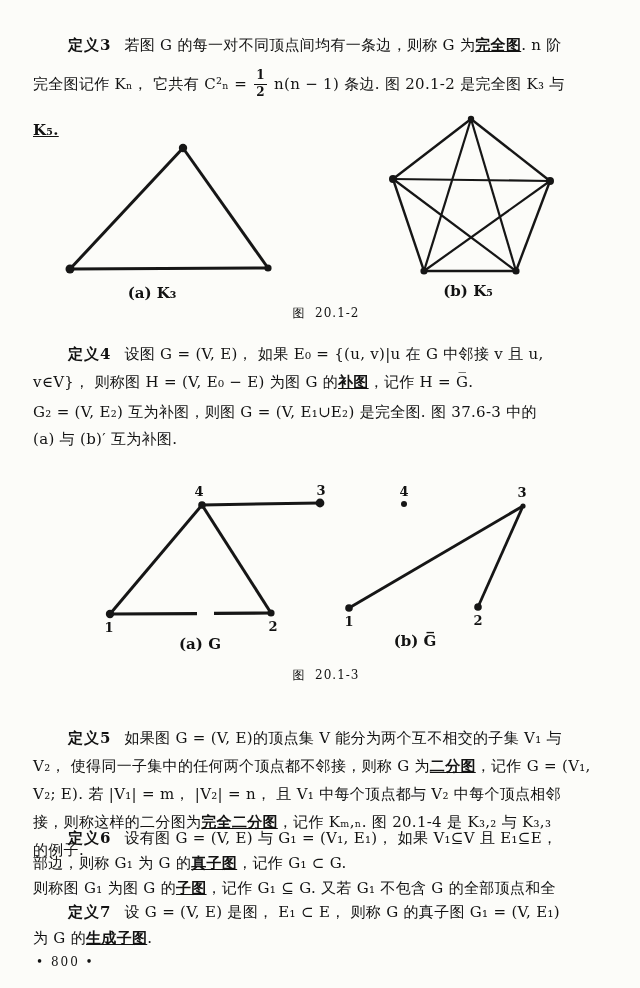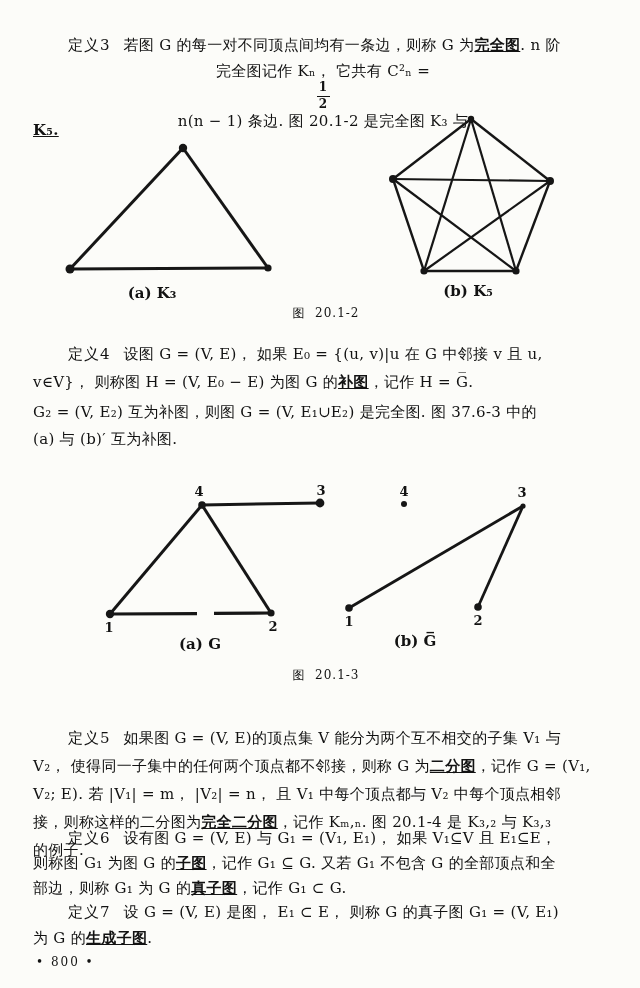--- a/index.html
+++ b/index.html
@@ -5,22 +5,22 @@
   html,body{margin:0;padding:0;}
   .page{position:relative;width:640px;height:988px;background:#fcfcf9;color:#121212;
         font-family:"DejaVu Serif","DejaVu Sans",serif;overflow:hidden;}
   .para{position:absolute;left:33px;width:580px;font-size:15px;}
   .line{line-height:28px;height:28px;white-space:nowrap;letter-spacing:0.3px;}
   .lh27{line-height:27px;height:27px;}
   .lh25{line-height:25px;height:25px;}
   .lh26{line-height:26px;height:26px;}
   .indent{padding-left:35px;}
   .b{font-weight:bold;text-decoration:underline;}
-  .deflabel{font-weight:normal;margin-right:13px;letter-spacing:1px;margin-top:37px;}
-  .fracline{display:flex;align-items:center;height:44px;white-space:nowrap;letter-spacing:0.3px;flex-direction:column;}
+  .deflabel{font-weight:bold;margin-right:13px;letter-spacing:1px;margin-top:37px;}
+  .fracline{display:flex;align-items:center;height:44px;white-space:nowrap;letter-spacing:0.3px;}
   .frac{display:inline-flex;flex-direction:column;align-items:center;margin:0 7px;
         font-size:12px;line-height:1.15;font-weight:bold;}
   .frac .bar{width:13px;border-top:1.6px solid #121212;height:0;margin:1px 0;}
   .caption{position:absolute;left:6px;width:640px;text-align:center;font-size:12px;
            white-space:pre;letter-spacing:1px;}
   .figsvg{position:absolute;left:0;}
   .gline{stroke:#161616;fill:none;}
   .gdot{fill:#161616;stroke:none;}
   svg text{font-size:13px;font-weight:bold;fill:#121212;
            font-family:"DejaVu Serif","DejaVu Sans",serif;}
@@ -124,22 +124,22 @@
   <div class="para" style="top:724px;">
     <div class="line indent"><span class="deflabel">定义5</span><span>如果图 G = (V, E)的顶点集 V 能分为两个互不相交的子集 V₁ 与</span></div>
     <div class="line"><span>V₂， 使得同一子集中的任何两个顶点都不邻接，则称 G 为</span><span class="b">二分图</span><span>，记作 G = (V₁,</span></div>
     <div class="line">V₂; E).  若 |V₁| = m， |V₂| = n， 且 V₁ 中每个顶点都与 V₂ 中每个顶点相邻</div>
     <div class="line"><span>接，则称这样的二分图为</span><span class="b">完全二分图</span><span>，记作 Kₘ,ₙ.  图 20.1-4 是 K₃,₂ 与 K₃,₃</span></div>
     <div class="line">的例子.</div>
   </div>
 
   <div class="para" style="top:826px;">
     <div class="line lh25 indent"><span class="deflabel">定义6</span><span>设有图 G = (V, E) 与 G₁ = (V₁, E₁)， 如果 V₁⊆V 且 E₁⊆E，</span></div>
+    <div class="line lh25"><span>部边，则称 G₁ 为 G 的</span><span class="b">真子图</span><span>，记作 G₁ ⊂ G.</span></div>
     <div class="line lh25"><span>则称图 G₁ 为图 G 的</span><span class="b">子图</span><span>，记作 G₁ ⊆ G.  又若 G₁ 不包含 G 的全部顶点和全</span></div>
-    <div class="line lh25"><span>部边，则称 G₁ 为 G 的</span><span class="b">真子图</span><span>，记作 G₁ ⊂ G.</span></div>
   </div>
 
   <div class="para" style="top:899px;">
     <div class="line lh26 indent"><span class="deflabel">定义7</span><span>设 G = (V, E) 是图， E₁ ⊂ E， 则称 G 的真子图 G₁ = (V, E₁)</span></div>
     <div class="line lh26"><span>为 G 的</span><span class="b">生成子图</span><span>.</span></div>
   </div>
 
   <div class="pagenum">• 800 •</div>
 
 </div>

